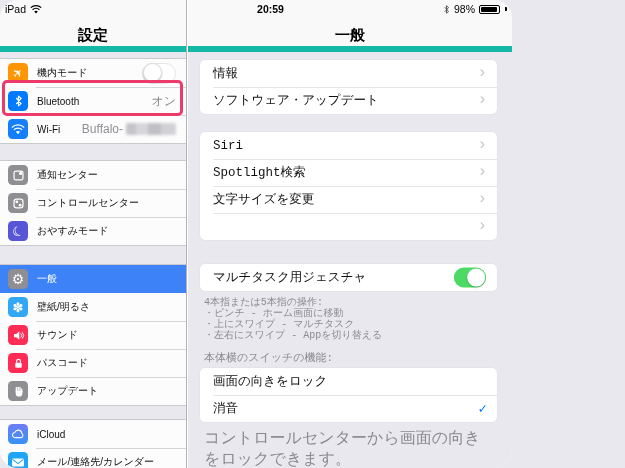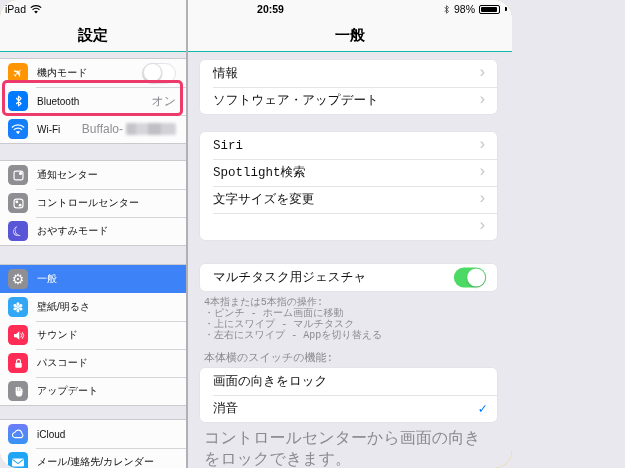--- a/index.html
+++ b/index.html
@@ -2,39 +2,39 @@
 <html><head>
 <meta charset="utf-8">
 <style>
   * { margin:0; padding:0; box-sizing:border-box; }
   html,body { width:625px; height:468px; }
   body {
     font-family:"Liberation Sans","DejaVu Sans",sans-serif;
     background:#e8e8ee; color:#000;
     -webkit-font-smoothing:antialiased;
   }
-  #screen { position:relative; width:512px; height:468px; overflow:hidden; background:#eab308;border-radius:18px; }
+  #screen { position:relative; width:512px; height:468px; overflow:hidden; background:#ffffff;border-radius:18px; }
 
   
   .status-bar{
     position:absolute; top:0; left:0; right:0; height:20px; z-index:30;
     font-size:10.5px; color:#000;
   }
   .status-left{ position:absolute; left:5px; top:3px; display:flex; align-items:center; gap:4px; }
   .status-center{ position:absolute; left:0; right:0; top:3px; text-align:center; font-weight:600;margin-left:29px; }
   .status-right{ position:absolute; right:5px; top:3px; display:flex; align-items:center; gap:4px; }
   .batt{ position:relative; width:21px; height:9px; border:1px solid #000; border-radius:2px; }
   .batt .fill{ position:absolute; left:1px; top:1px; bottom:1px; width:16px; background:#000; border-radius:1px; }
   .batt-nub{ width:2px; height:4px; background:#000; border-radius:0 1px 1px 0; margin-left:1px; }
 
   
   .col-sidebar{ position:absolute; left:0; top:0; bottom:0; width:187px; background:#e8e8ee; border-right:1px solid #b2b2b6; }
   .col-main{ position:absolute; left:188px; top:0; right:0; bottom:0; background:#e8e8ee; }
 
-  .navbar{ position:absolute; left:0; right:0; top:0; height:52px; background:#f9f9f9; border-bottom:1px solid #14b8a6; z-index:20; }
+  .navbar{ position:absolute; left:0; right:0; top:0; height:52px; background:#f9f9f9; border-bottom:6px solid #14b8a6; z-index:20; }
   .nav-title{ position:absolute; left:0; right:0; top:26px; text-align:center; font-size:15px; font-weight:700; color:#000; }
 
   
   .sidebar-content{ position:absolute; top:52px; left:0; right:0; bottom:0; padding-top:6px; }
   .sb-group{ background:#fcfcfd; border-top:1px solid #c9c9ce; border-bottom:1px solid #c9c9ce; }
   .sb-gap-16{ height:16px; } .sb-gap-18{ height:18px; } .sb-gap-13{ height:13px; }
   .sb-row{ position:relative; height:28px; display:flex; align-items:center; padding:0 10px 0 8px; background:#fcfcfd; }
   .sb-row + .sb-row::before{ content:""; position:absolute; left:36px; right:0; top:0; height:1px; background:#d5d5d9; }
   .sb-row.selected{ background:#3e82f7; }
   .sb-row.selected .sb-label{ color:#fff; }

